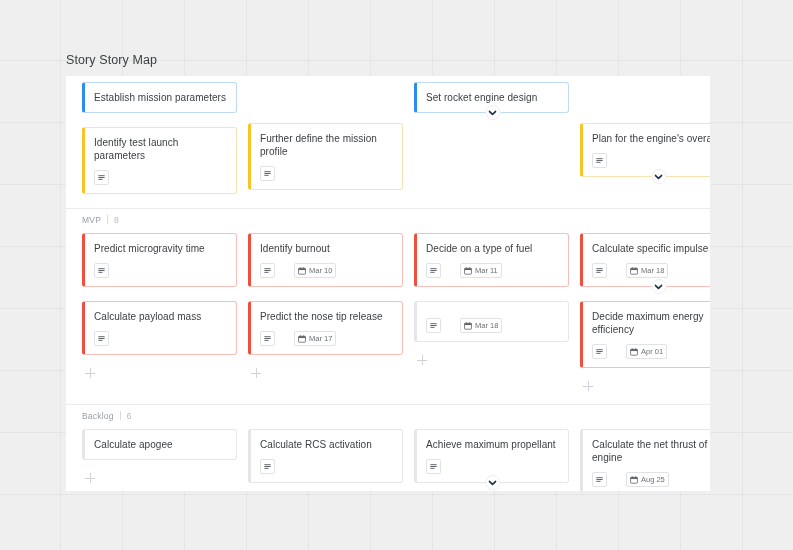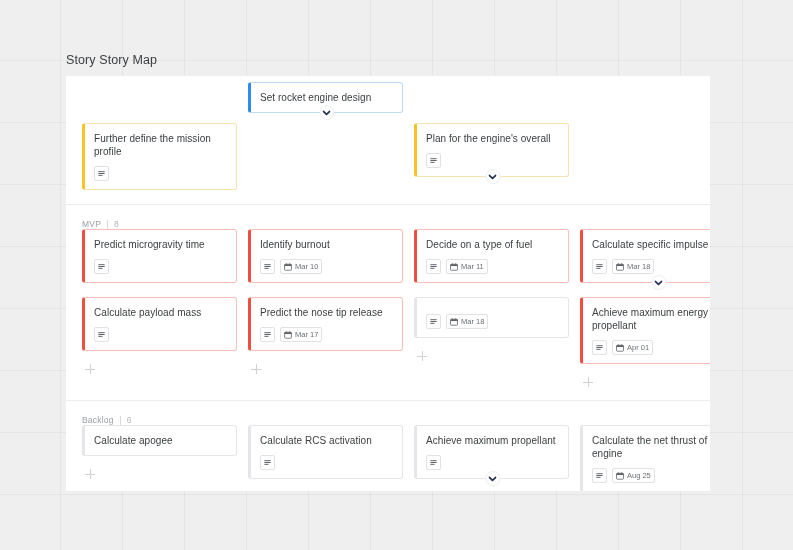--- a/index.html
+++ b/index.html
@@ -49,21 +49,21 @@
   }
   .section:last-child { border-bottom: none; }
 
   .section-head {
     height: 24px;
     padding: 6px 0 0 16px;
     font-size: 8.5px;
     color: #9aa0a6;
     letter-spacing: .2px;
     display: flex;
-    align-items: flex-end;
+    align-items: flex-start;
     gap: 6px;
   }
   .section-head .divider {
     display: inline-block;
     width: 1px; height: 9px;
     background: #d8dade;
   }
   .section-head .count { color: #b4b8bd; }
 
   
@@ -100,21 +100,21 @@
   .card-title {
     font-size: 10px;
     line-height: 13px;
     color: #3c4043;
     letter-spacing: .05px;
   }
 
   .card-meta {
     display: flex;
     align-items: center;
-    gap: 5px;
+    gap: 19px;
     margin-top: 8px;
   }
   .chip {
     display: inline-flex;
     align-items: center;
     gap: 3px;
     height: 15px;
     padding: 0 3px;
     border: 1px solid #e0e2e5;
     border-radius: 2px;
@@ -164,20 +164,37 @@
 </head>
 <body>
 
 <div id="page-title">Story Story Map</div>
 
 <div id="board">
     <div class="section">
       <div class="spacer-sm"></div>
       <div class="cols">
         <div class="col">
+          <div class="card accent-blue">
+            <div class="card-title">Establish mission parameters</div>
+          </div>
+          <div class="card accent-yellow">
+            <div class="card-title">Identify test launch parameters</div>
+            <div class="card-meta">
+              <span class="chip icon-only">
+                <svg width="8" height="8" viewBox="0 0 10 10" aria-hidden="true">
+                  <rect x="0.5" y="1" width="9" height="1.4" fill="#5f6368"></rect>
+                  <rect x="0.5" y="3.6" width="9" height="1.4" fill="#5f6368"></rect>
+                  <rect x="0.5" y="6.2" width="6" height="1.4" fill="#5f6368"></rect>
+                </svg>
+              </span>
+            </div>
+          </div>
+        </div>
+        <div class="col">
           <div style="height: 41px;"></div>
           <div class="card accent-yellow">
             <div class="card-title">Further define the mission profile</div>
             <div class="card-meta">
               <span class="chip icon-only">
                 <svg width="8" height="8" viewBox="0 0 10 10" aria-hidden="true">
                   <rect x="0.5" y="1" width="9" height="1.4" fill="#5f6368"></rect>
                   <rect x="0.5" y="3.6" width="9" height="1.4" fill="#5f6368"></rect>
                   <rect x="0.5" y="6.2" width="6" height="1.4" fill="#5f6368"></rect>
                 </svg>
@@ -371,21 +388,21 @@
                 <span>Mar 18</span>
               </span>
             </div>
             <div class="expander">
               <svg width="8" height="6" viewBox="0 0 10 7" aria-hidden="true">
                 <path d="M1 1.4 L5 5.2 L9 1.4" fill="none" stroke="#1f2d4e" stroke-width="2.1" stroke-linecap="round" stroke-linejoin="round"></path>
               </svg>
             </div>
           </div>
           <div class="card accent-red">
-            <div class="card-title">Achieve maximum energy propellant</div>
+            <div class="card-title">Decide maximum energy efficiency</div>
             <div class="card-meta">
               <span class="chip icon-only">
                 <svg width="8" height="8" viewBox="0 0 10 10" aria-hidden="true">
                   <rect x="0.5" y="1" width="9" height="1.4" fill="#5f6368"></rect>
                   <rect x="0.5" y="3.6" width="9" height="1.4" fill="#5f6368"></rect>
                   <rect x="0.5" y="6.2" width="6" height="1.4" fill="#5f6368"></rect>
                 </svg>
               </span>
               <span class="chip">
                 <span>

